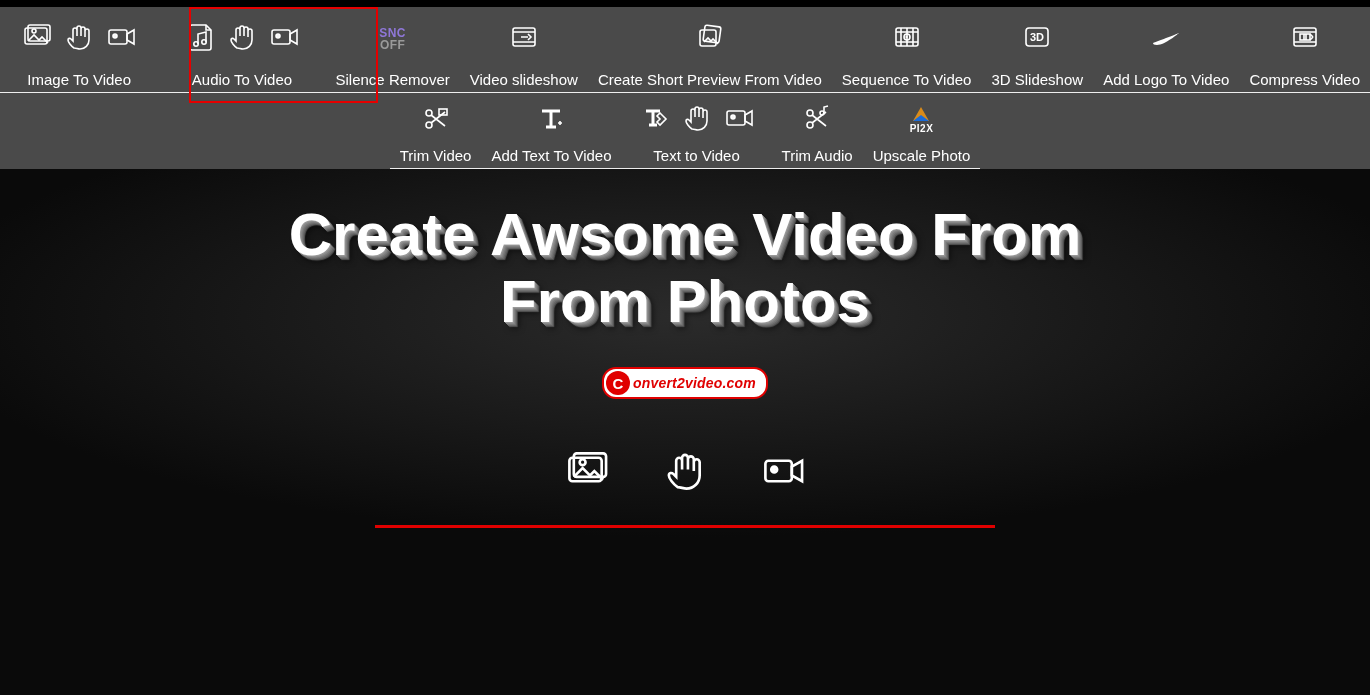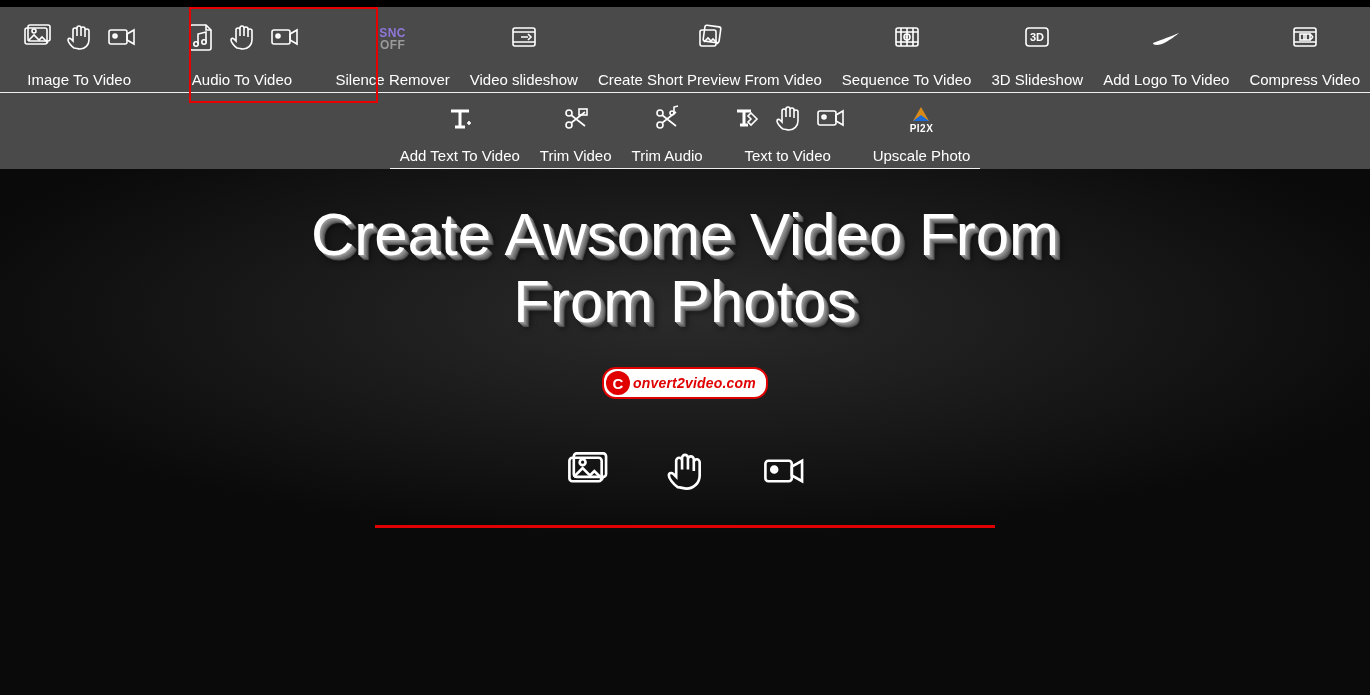--- a/index.html
+++ b/index.html
@@ -71,21 +71,21 @@
   flex-direction: column;
   align-items: center;
   background: radial-gradient(ellipse 80% 60% at 50% 28%, #2b2b2b 0%, #0a0a0a 70%);
   height: calc(695px - 7px - 86px - 76px);
   position: relative;
 }
 
 .hero-title {
   font-family: Verdana, Geneva, sans-serif;
   font-size: 60px;
-  font-weight: 400;
+  font-weight: 700;
   color: #fff;
   text-align: center;
   margin-top: 32px;
   line-height: 1.12;
   text-shadow:
     1px 1px 0 #999,
     2px 2px 0 #888,
     3px 3px 0 #777,
     4px 4px 0 #666,
     5px 5px 1px #555,
@@ -348,57 +348,57 @@
     </div>
 
     <div class="highlight-box"></div>
   </div>
 
   <div class="toolbar-row row2">
 
     <div class="tool-item underlined">
       <div class="tool-icons">
           <span><svg viewBox="0 0 30 30">
+              <use href="#ic-trimvid"></use>
+            </svg></span>
+        </div>
+      <div class="tool-label">Trim Video</div>
+    </div>
+
+    <div class="tool-item underlined">
+      <div class="tool-icons">
+          <span><svg viewBox="0 0 30 30">
               <use href="#ic-text"></use>
             </svg></span>
         </div>
       <div class="tool-label">Add Text To Video</div>
-    </div>
-
-    <div class="tool-item underlined">
-      <div class="tool-icons">
-          <span><svg viewBox="0 0 30 30">
-              <use href="#ic-trimvid"></use>
-            </svg></span>
-        </div>
-      <div class="tool-label">Trim Video</div>
-    </div>
-
-    <div class="tool-item underlined">
-      <div class="tool-icons">
-          <span><svg viewBox="0 0 30 30">
-              <use href="#ic-trimaud"></use>
-            </svg></span>
-        </div>
-      <div class="tool-label">Trim Audio</div>
     </div>
 
     <div class="tool-item underlined" style="width:150px">
       <div class="tool-icons">
         <span><svg viewBox="0 0 30 30">
               <use href="#ic-texttag"></use>
             </svg></span>
         <span><svg viewBox="0 0 30 30">
               <use href="#ic-hand"></use>
             </svg></span>
         <span><svg viewBox="0 0 30 30">
               <use href="#ic-camera"></use>
             </svg></span>
       </div>
       <div class="tool-label">Text to Video</div>
+    </div>
+
+    <div class="tool-item underlined">
+      <div class="tool-icons">
+          <span><svg viewBox="0 0 30 30">
+              <use href="#ic-trimaud"></use>
+            </svg></span>
+        </div>
+      <div class="tool-label">Trim Audio</div>
     </div>
 
     <div class="tool-item underlined">
       <div class="tool-icons">
         <span class="pi2x">
           <span class="tri"></span>
           <span class="txt">PI2X</span>
         </span>
       </div>
       <div class="tool-label">Upscale Photo</div>

